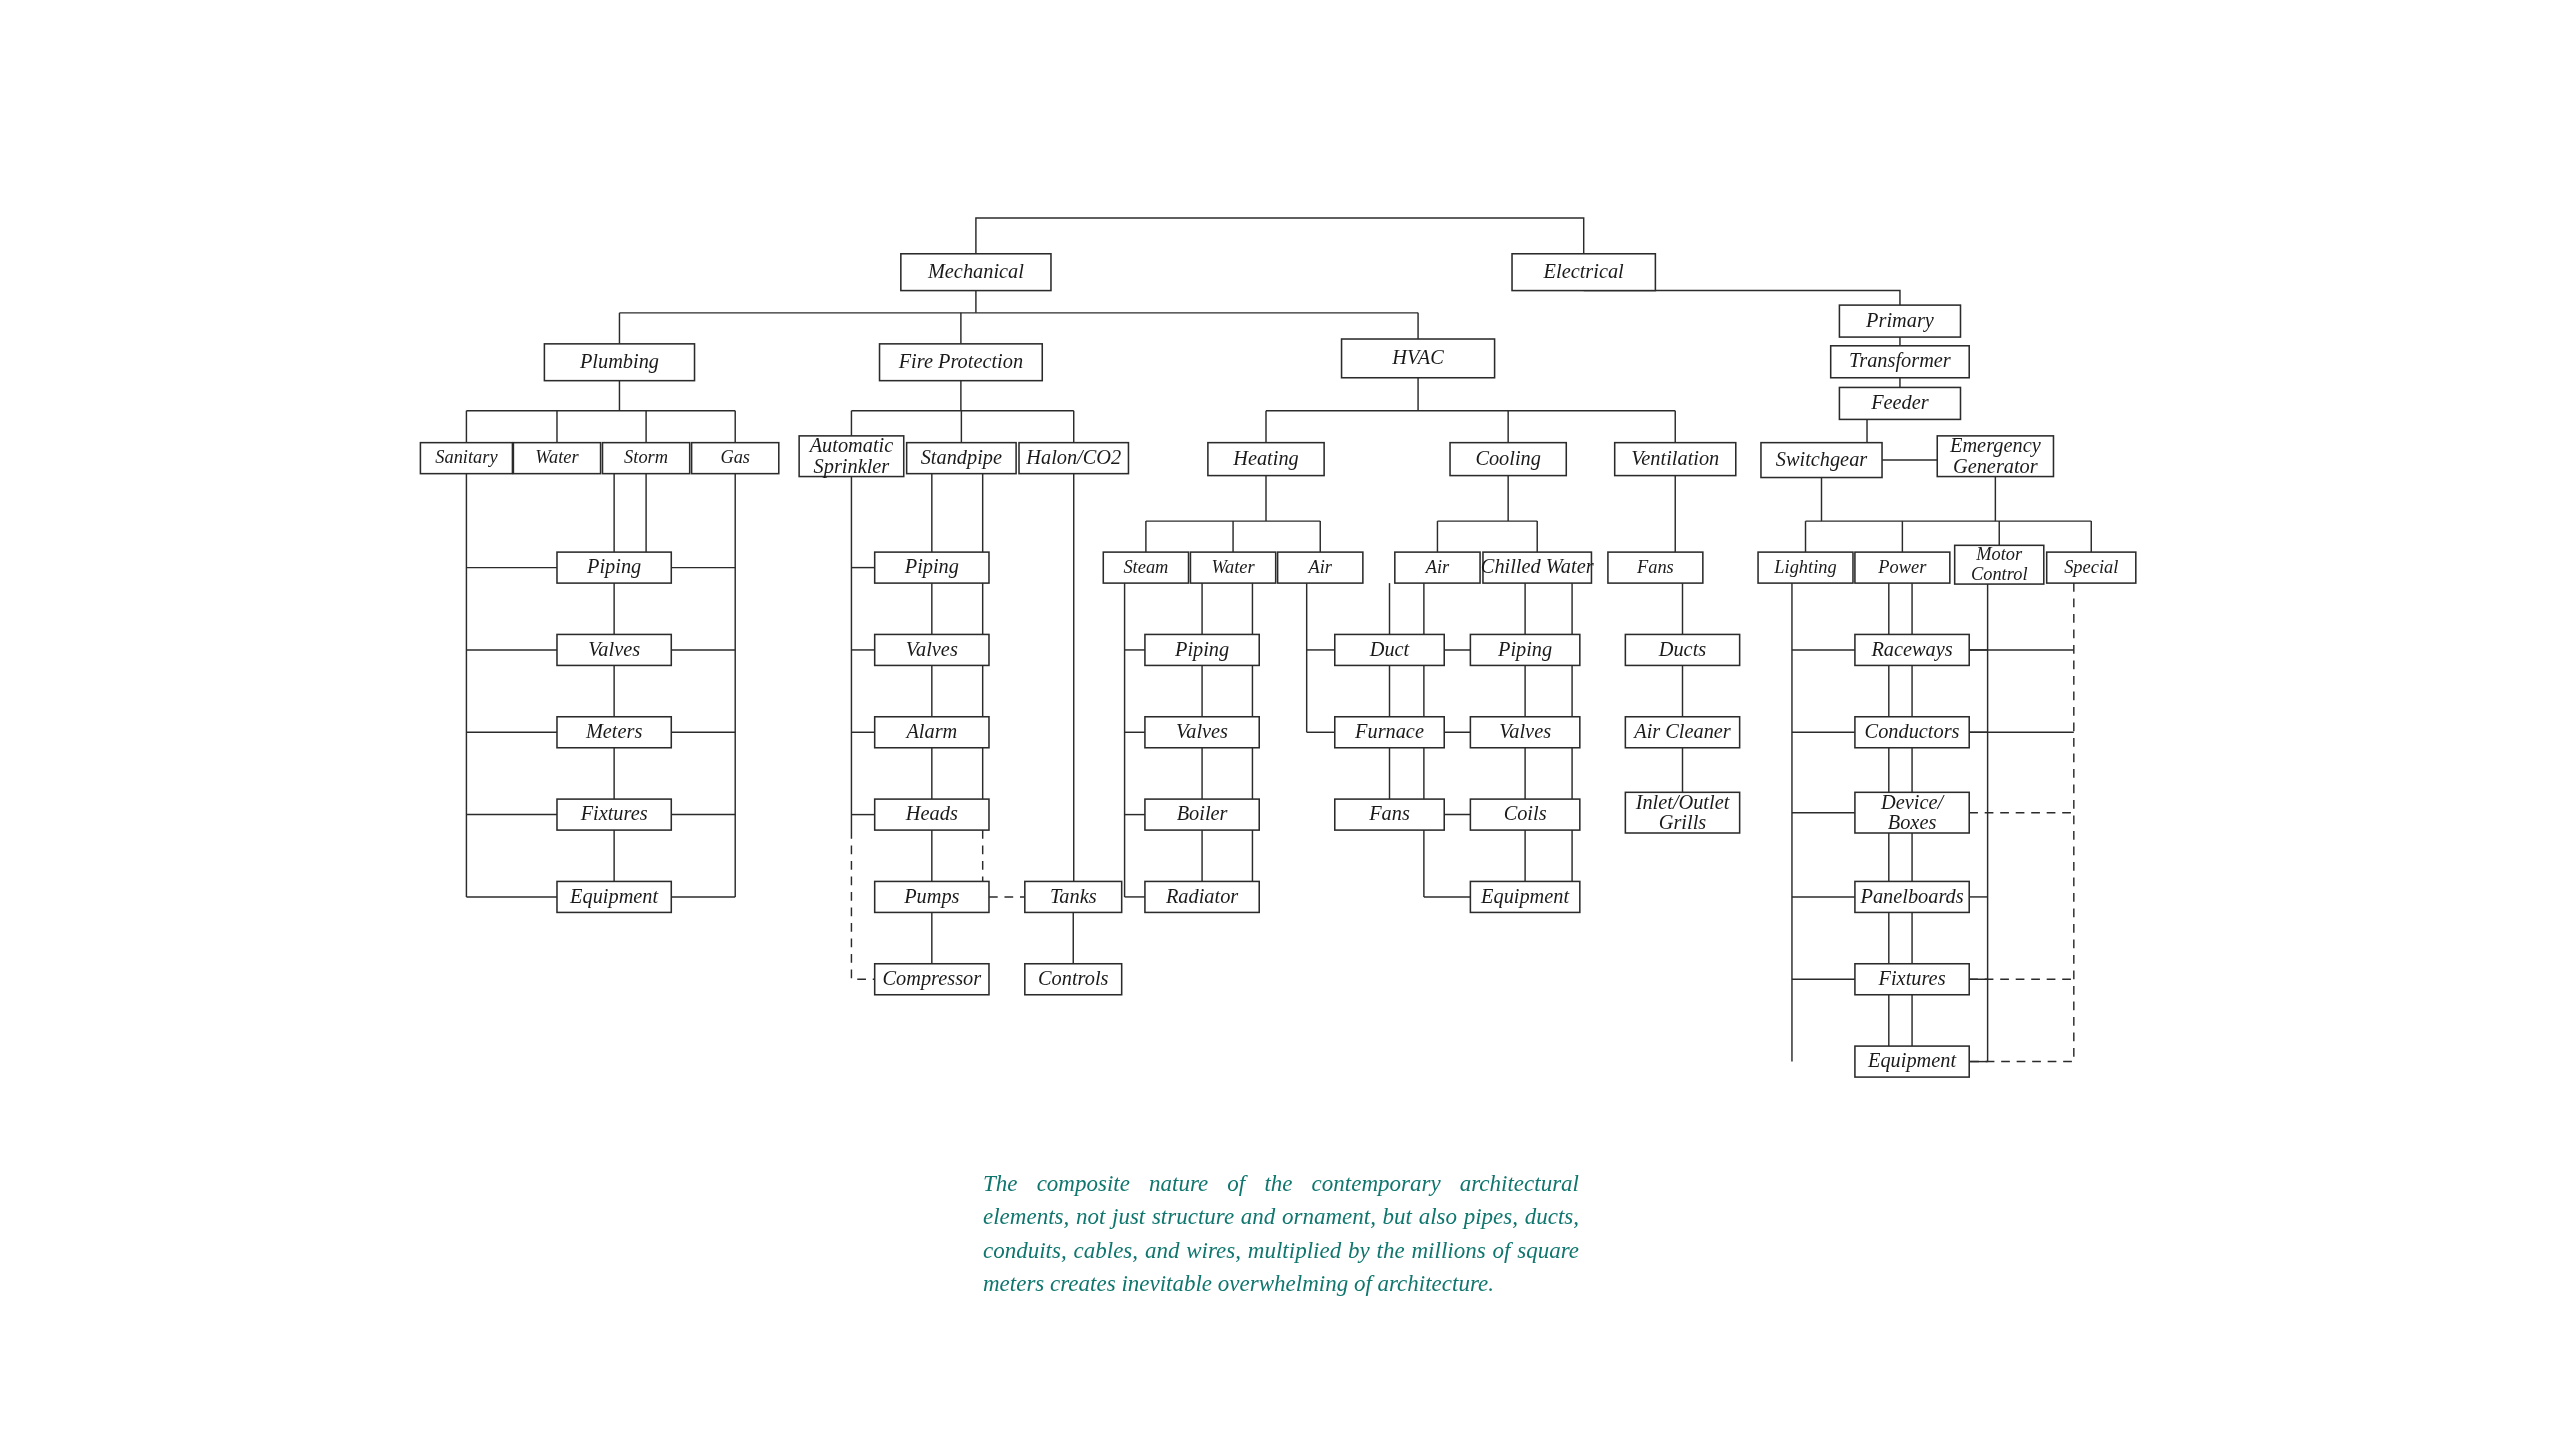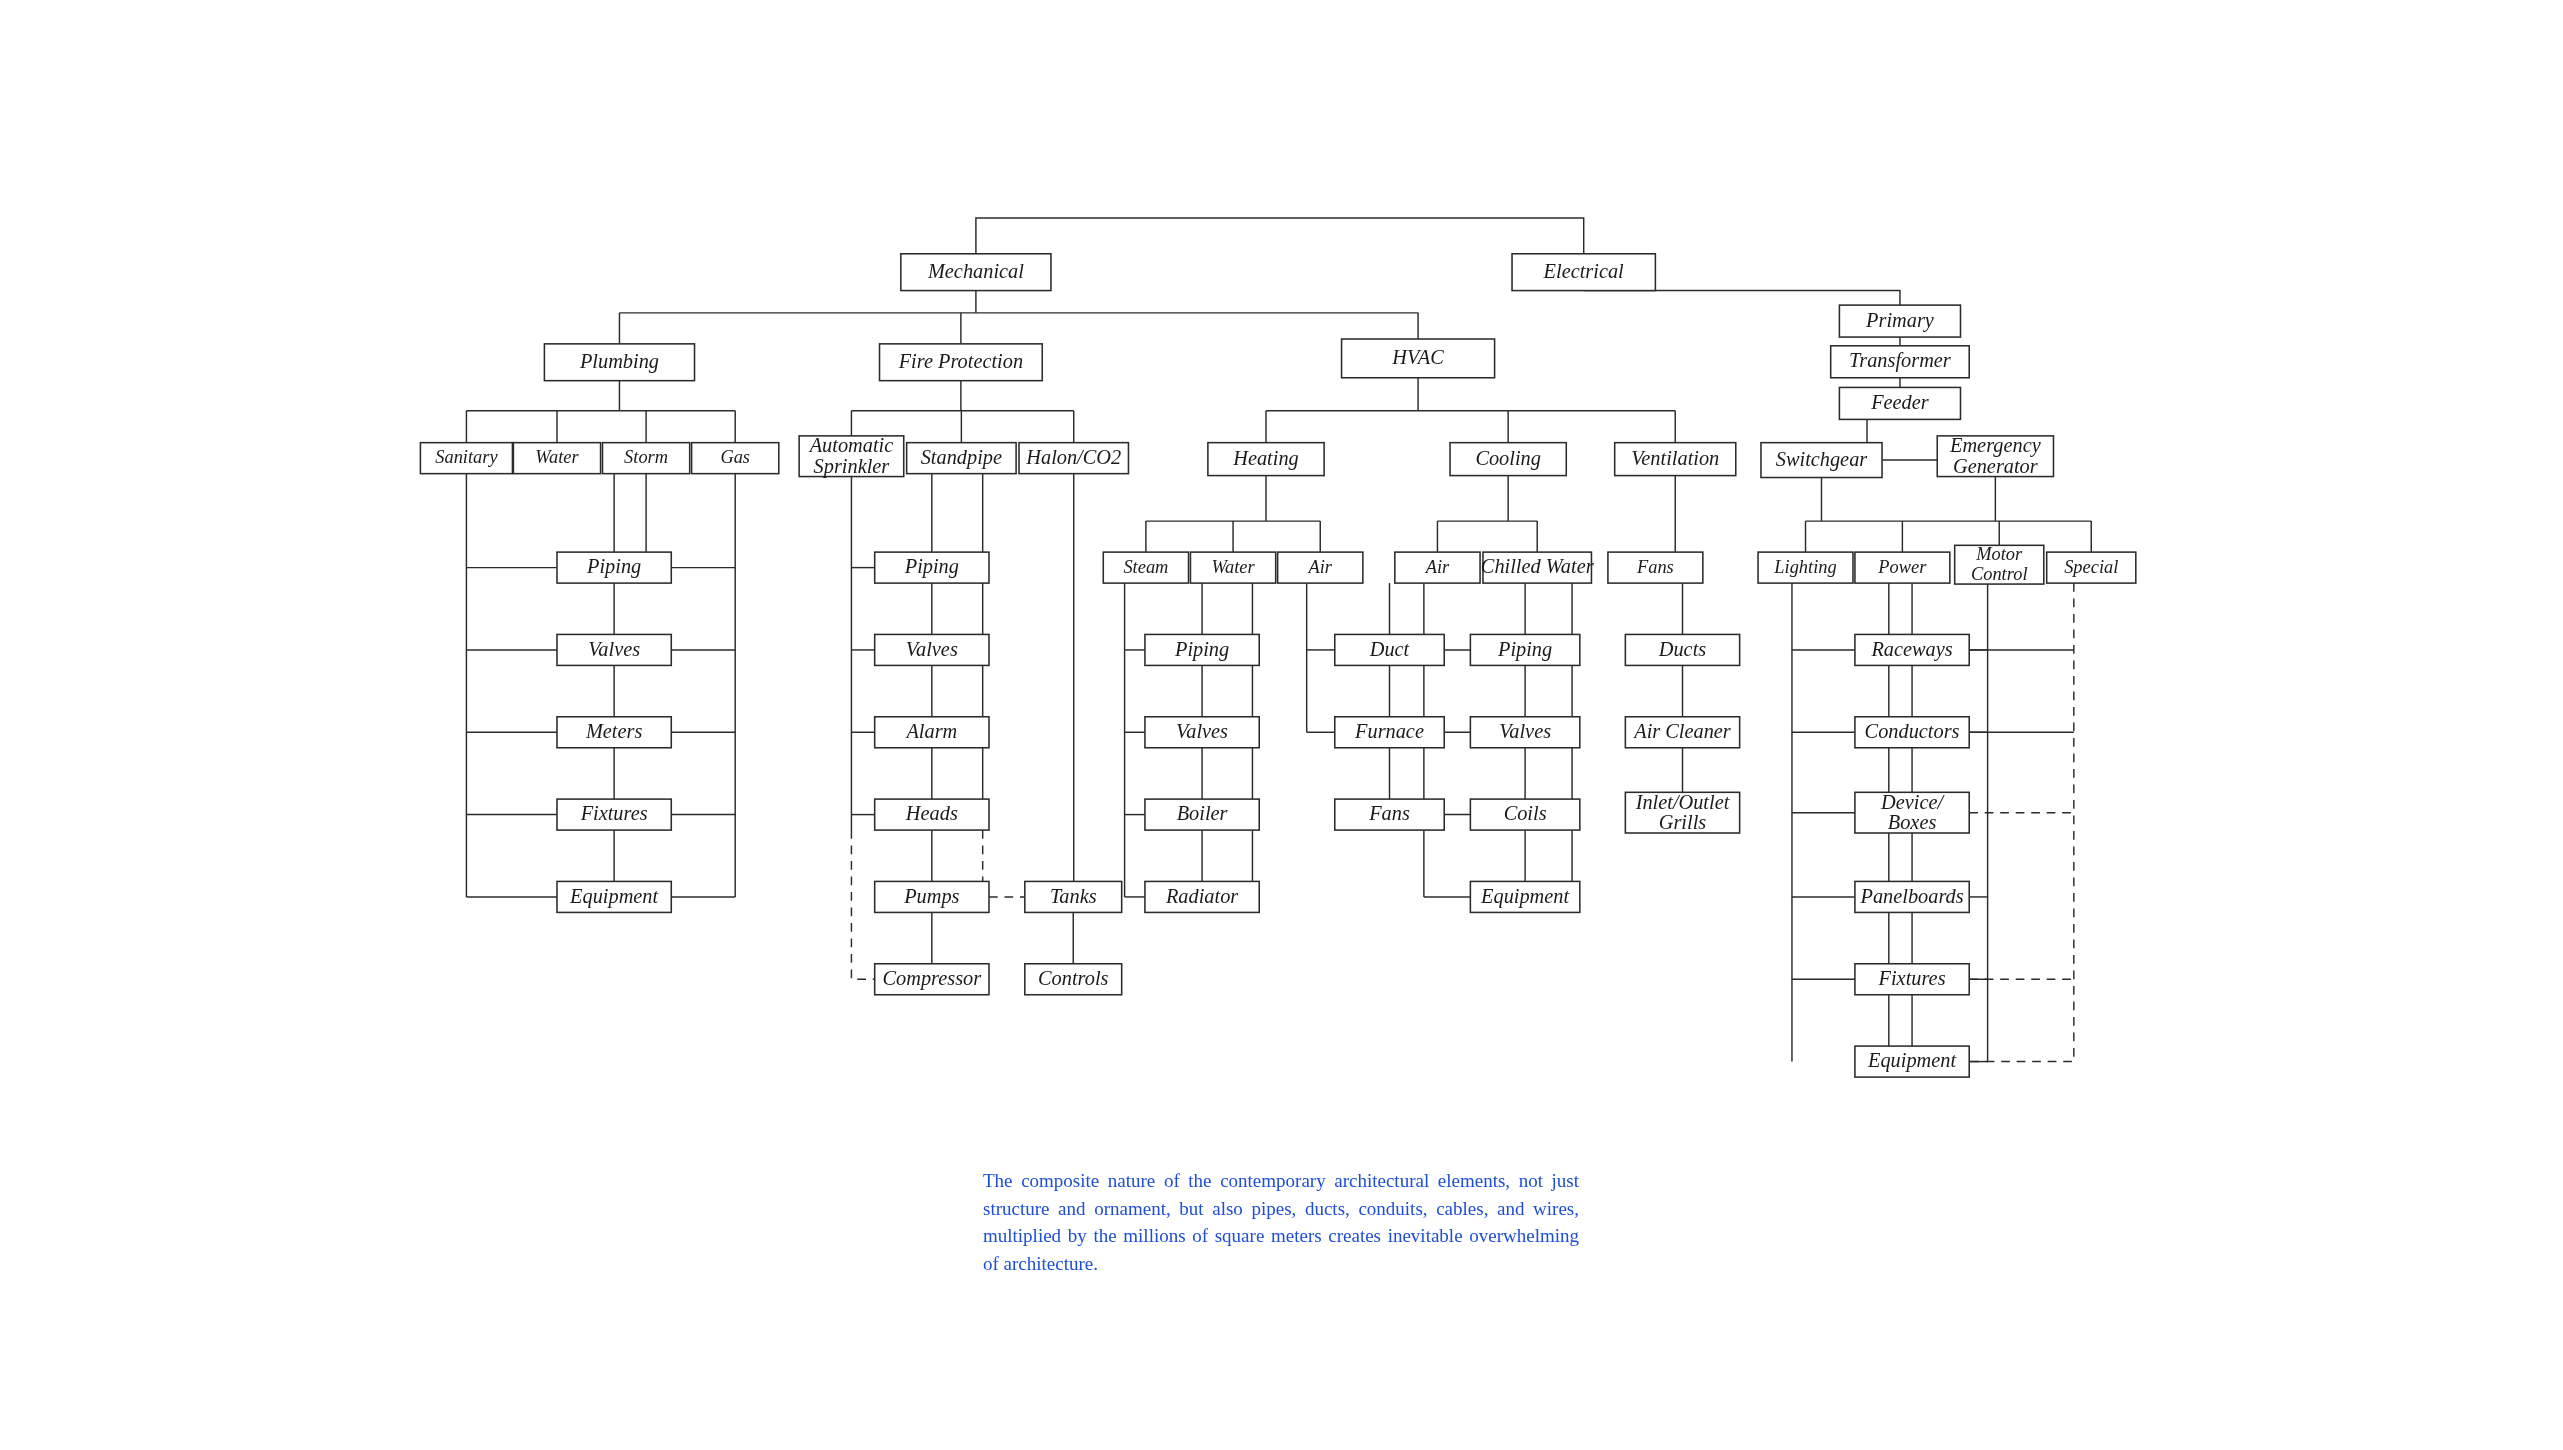--- a/index.html
+++ b/index.html
@@ -8,22 +8,22 @@
   #diagram{position:absolute;left:0;top:0;width:2563px;height:1450px;}
   .node-rect{fill:#ffffff;stroke:#2b2b2b;stroke-width:1.6;}
   .node-label{font-family:"Liberation Serif","DejaVu Serif",serif;
               font-style:italic;font-size:21px;fill:#1a1a1a;
               text-anchor:middle;dominant-baseline:middle;}
   .node-label.small{font-size:19px;}
   .edge{stroke:#2b2b2b;stroke-width:1.5;fill:none;}
   .edge.dashed{stroke-dasharray:9 7;}
   #caption{position:absolute;left:983px;top:1167px;width:596px;
            font-family:"Liberation Serif","DejaVu Serif",serif;
-           font-size:19px;line-height:1.45;color:#1d4ed8;
-           text-align:justify;}
+           font-size:23px;line-height:1.45;color:#0f766e;
+           text-align:justify;font-style:italic;}
 </style>
 </head>
 <body>
 
 <svg id="diagram" viewBox="0 0 2646 1497">
   <g id="edge-layer">
       <path d="M1007.5 262 V225 H1635 V262" class="edge"></path>
       <path d="M1007.5 300 V323" class="edge"></path>
       <path d="M639.5 323 H1464" class="edge"></path>
       <path d="M639.5 323 V355" class="edge"></path>

